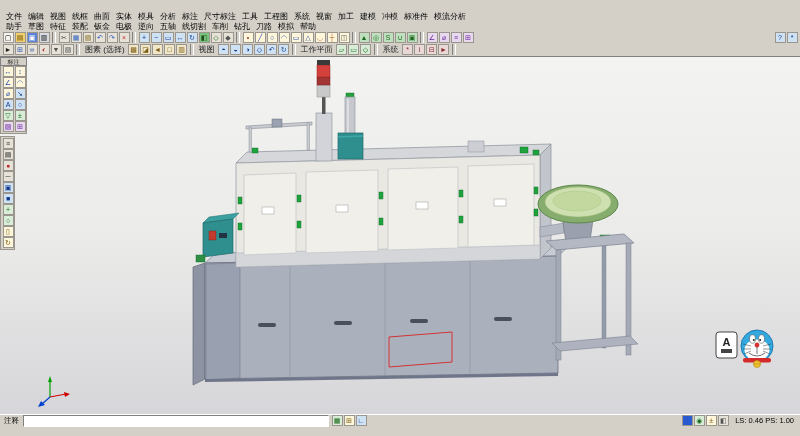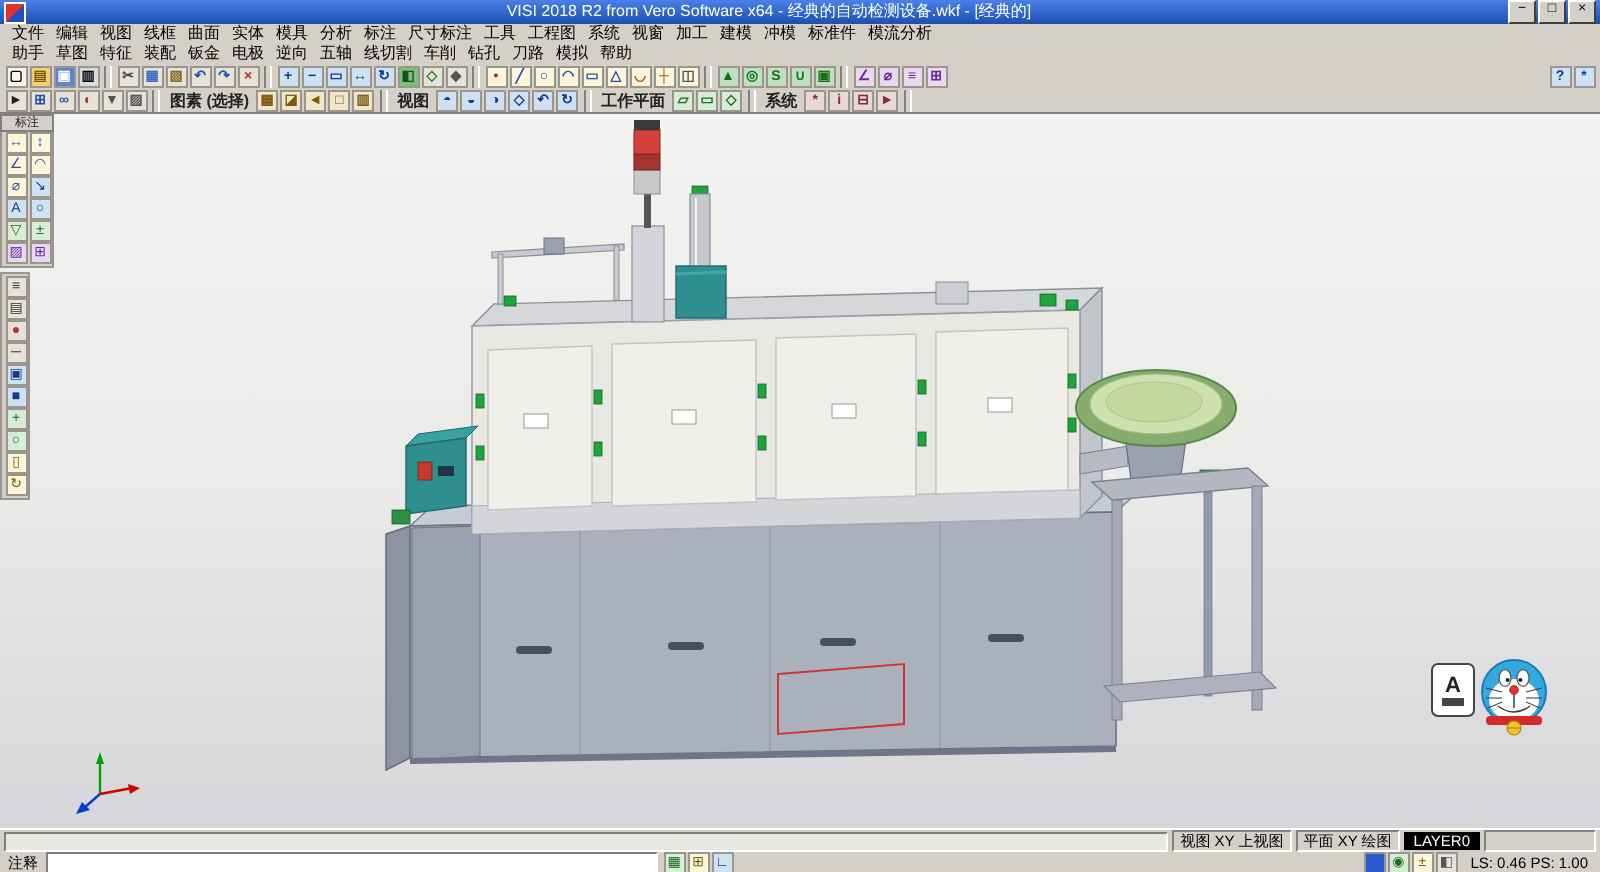--- a/index.html
+++ b/index.html
@@ -14,22 +14,22 @@
   .winbtns{display:flex;flex:0 0 auto;}
   .winbtn{width:12px;height:10px;margin-left:1px;background:#d4d0c8;border:1px solid;
           border-color:#fff #404040 #404040 #fff;font-size:7px;line-height:8px;text-align:center;color:#000;}
   
   .menubar{position:absolute;left:0;right:0;height:10px;background:#d4d0c8;display:flex;align-items:center;
            font-size:8px;padding:0 3px;overflow:hidden;}
   .m1{top:12px;}
   .m2{top:22px;border-bottom:4px solid #c2410c;}
   .menu-item{padding:0 3px;line-height:10px;white-space:nowrap;}
   
-  .toolbar{position:absolute;left:0;right:0;height:12px;background:#d4d0c8;display:flex;align-items:flex-end;
-           padding:0 2px;overflow:hidden;font-weight:bold;}
+  .toolbar{position:absolute;left:0;right:0;height:12px;background:#d4d0c8;display:flex;align-items:flex-start;
+           padding:0 2px;overflow:hidden;}
   .t1{top:32px;}
   .t2{top:44px;border-bottom:1px solid #8a867e;}
   .ticon{width:11px;height:11px;margin:0 0.5px;border:1px solid #9a968e;font-size:7px;line-height:9px;
          text-align:center;display:inline-block;box-sizing:border-box;overflow:hidden;flex:0 0 auto;}
   .tsep{width:2px;height:11px;border-left:1px solid #808080;border-right:1px solid #fff;margin:0 2px;flex:0 0 auto;}
   .tspacer{flex:1;}
   .tcaption{font-size:8px;color:#222;padding:0 3px;white-space:nowrap;flex:0 0 auto;}
   
   .viewport{position:absolute;top:56px;left:0;width:800px;height:358px;border-top:1px solid #808080;
             background:linear-gradient(180deg,#f3f3f1 0%,#ebebe9 50%,#d6d6da 100%);overflow:hidden;box-sizing:border-box;}
@@ -58,29 +58,20 @@
   .sicons{display:flex;flex:0 0 auto;align-items:center;}
   .lsps{flex:0 0 auto;padding:0 4px;white-space:nowrap;}
   .coords{background:#b5e2f2;color:#0a3a66;padding:0 4px;height:9px;line-height:9px;display:flex;gap:9px;
           white-space:nowrap;flex:0 0 auto;border:1px solid #7fb8cc;}
 </style>
 </head>
 <body>
 
 <div id="app">
 
-  <div class="titlebar">
-    <span class="app-icon"></span>
-    <span class="title-text">VISI 2018 R2 from Vero Software x64 - 经典的自动检测设备.wkf - [经典的]</span>
-    <span class="winbtns">
-      <span class="winbtn">−</span>
-      <span class="winbtn">□</span>
-      <span class="winbtn">×</span>
-    </span>
-  </div>
 
   <div class="menubar m1">
       <span class="menu-item">文件</span>
       <span class="menu-item">编辑</span>
       <span class="menu-item">视图</span>
       <span class="menu-item">线框</span>
       <span class="menu-item">曲面</span>
       <span class="menu-item">实体</span>
       <span class="menu-item">模具</span>
       <span class="menu-item">分析</span>
@@ -360,27 +351,20 @@
         <span class="ticon" style="background: rgb(216, 236, 216); color: rgb(30, 106, 30);">+</span>
         <span class="ticon" style="background: rgb(216, 236, 216); color: rgb(30, 106, 30);">○</span>
         <span class="ticon" style="background: rgb(253, 246, 218); color: rgb(122, 90, 16);">▯</span>
         <span class="ticon" style="background: rgb(253, 246, 218); color: rgb(122, 90, 16);">↻</span>
       </div>
   </div>
 
 
   <div class="statusbar">
     <div class="srow">
-      <span class="sunken-fill"></span>
-      <span class="sseg">视图 XY 上视图</span>
-      <span class="sseg">平面 XY 绘图</span>
-      <span class="layer-badge">LAYER0</span>
-      <span class="sseg" style="width:48px;"></span>
-    </div>
-    <div class="srow">
       <span class="note-label">注释</span>
       <input class="note-input" value="" style="">
       <span class="sicons">
           <span class="ticon" style="background: rgb(216, 236, 216); color: rgb(30, 106, 30);">▦</span>
           <span class="ticon" style="background: rgb(253, 246, 218); color: rgb(122, 90, 16);">⊞</span>
           <span class="ticon" style="background: rgb(207, 226, 244); color: rgb(18, 58, 138);">∟</span>
         </span>
       <span style="flex:1;"></span>
       <span class="sicons">
           <span class="ticon" style="background: rgb(42, 90, 208);"></span>

